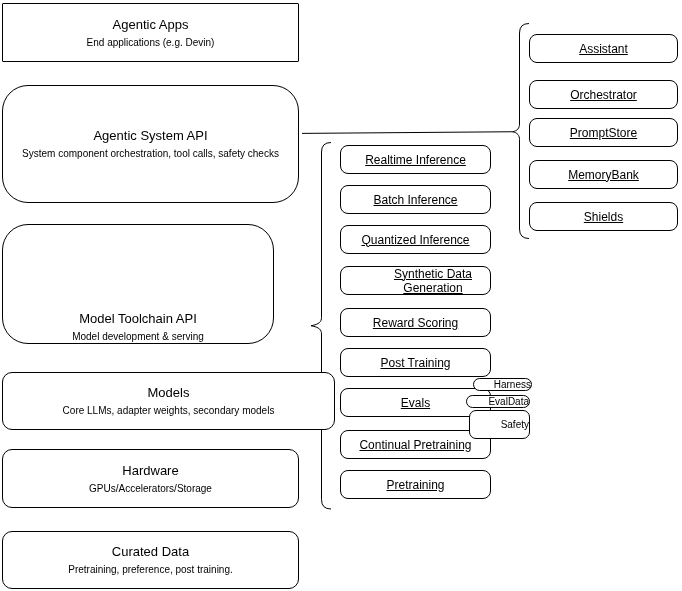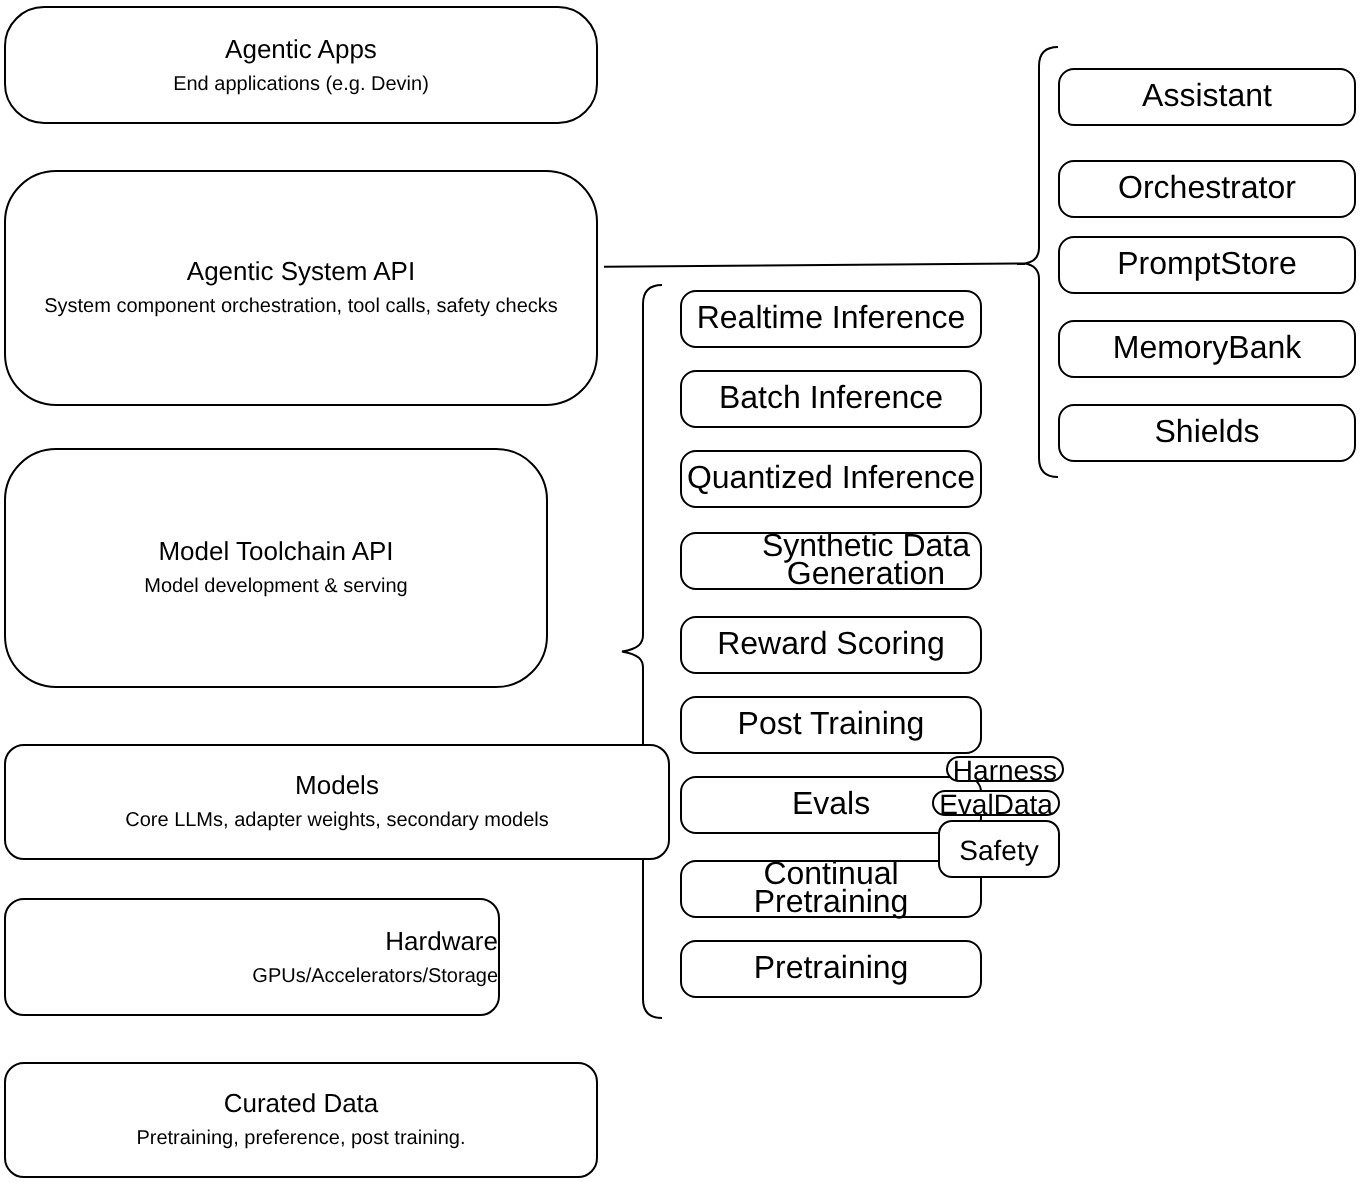--- a/index.html
+++ b/index.html
@@ -6,32 +6,32 @@
   .canvas{
     position:relative;width:682px;height:591px;background:#ffffff;overflow:hidden;
     font-family:"Liberation Sans", sans-serif;color:#000;
   }
   .wires{position:absolute;left:0;top:0;width:682px;height:591px;z-index:1;}
   .box{
     position:absolute;box-sizing:border-box;background:#ffffff;border:1px solid #000;
     display:flex;flex-direction:column;align-items:center;justify-content:center;
     text-align:center;z-index:2;
   }
-  .r-sm{border-radius:20px;}
+  .r-sm{border-radius:1px;}
   .r-md{border-radius:10px;}
   .r-lg{border-radius:26px;}
   .title{font-size:13px;line-height:16px;}
   .subtitle{font-size:10px;line-height:13px;margin-top:3px;}
   .mid{left:340px;width:151px;height:29px;border-radius:8px;}
   .rgt{left:529px;width:149px;height:29px;border-radius:8px;}
-  .label{font-size:16px;line-height:14px;}
+  .label{font-size:12px;line-height:14px;text-decoration:underline;}
   .pill{
     position:absolute;box-sizing:border-box;background:#ffffff;border:1px solid #000;
-    border-radius:7px;display:flex;align-items:center;justify-content:center;
-    font-size:14px;line-height:10px;z-index:3;
+    border-radius:7px;display:flex;align-items:center;justify-content:flex-end;
+    font-size:10px;line-height:10px;z-index:3;
   }
 </style>
 </head>
 <body>
 
 <div class="canvas">
 
   <svg class="wires" viewBox="0 0 682 591" xmlns="http://www.w3.org/2000/svg">
     <path d="M 302 133.4 L 512.5 131.75" fill="none" stroke="#000" stroke-width="1"></path>
     <path d="M 331 142.5 Q 321.5 142.5 321.5 152 L 321.5 317.5
@@ -45,29 +45,29 @@
   </svg>
 
   <div class="box r-sm" style="left:2px;top:3px;width:297px;height:59px;">
     <div class="title">Agentic Apps</div>
     <div class="subtitle">End applications (e.g. Devin)</div>
   </div>
   <div class="box r-lg" style="left:2px;top:85px;width:297px;height:118px;">
     <div class="title">Agentic System API</div>
     <div class="subtitle">System component orchestration, tool calls, safety checks</div>
   </div>
-  <div class="box r-lg" style="left:2px;top:224px;width:272px;height:120px;">
+  <div class="box r-lg" style="left:2px;top:224px;width:272px;height:120px;justify-content:flex-end;">
     <div class="title">Model Toolchain API</div>
     <div class="subtitle">Model development &amp; serving</div>
   </div>
   <div class="box r-md" style="left:2px;top:372px;width:333px;height:58px;">
     <div class="title">Models</div>
     <div class="subtitle">Core LLMs, adapter weights, secondary models</div>
   </div>
-  <div class="box r-md" style="left:2px;top:449px;width:248px;height:59px;align-items:flex-end;">
+  <div class="box r-md" style="left:2px;top:449px;width:297px;height:59px;">
     <div class="title">Hardware</div>
     <div class="subtitle">GPUs/Accelerators/Storage</div>
   </div>
   <div class="box r-md" style="left:2px;top:531px;width:297px;height:58px;">
     <div class="title">Curated Data</div>
     <div class="subtitle">Pretraining, preference, post training.</div>
   </div>
 
   <div class="box mid" style="top:145px;">
     <span class="label">Realtime Inference</span>

